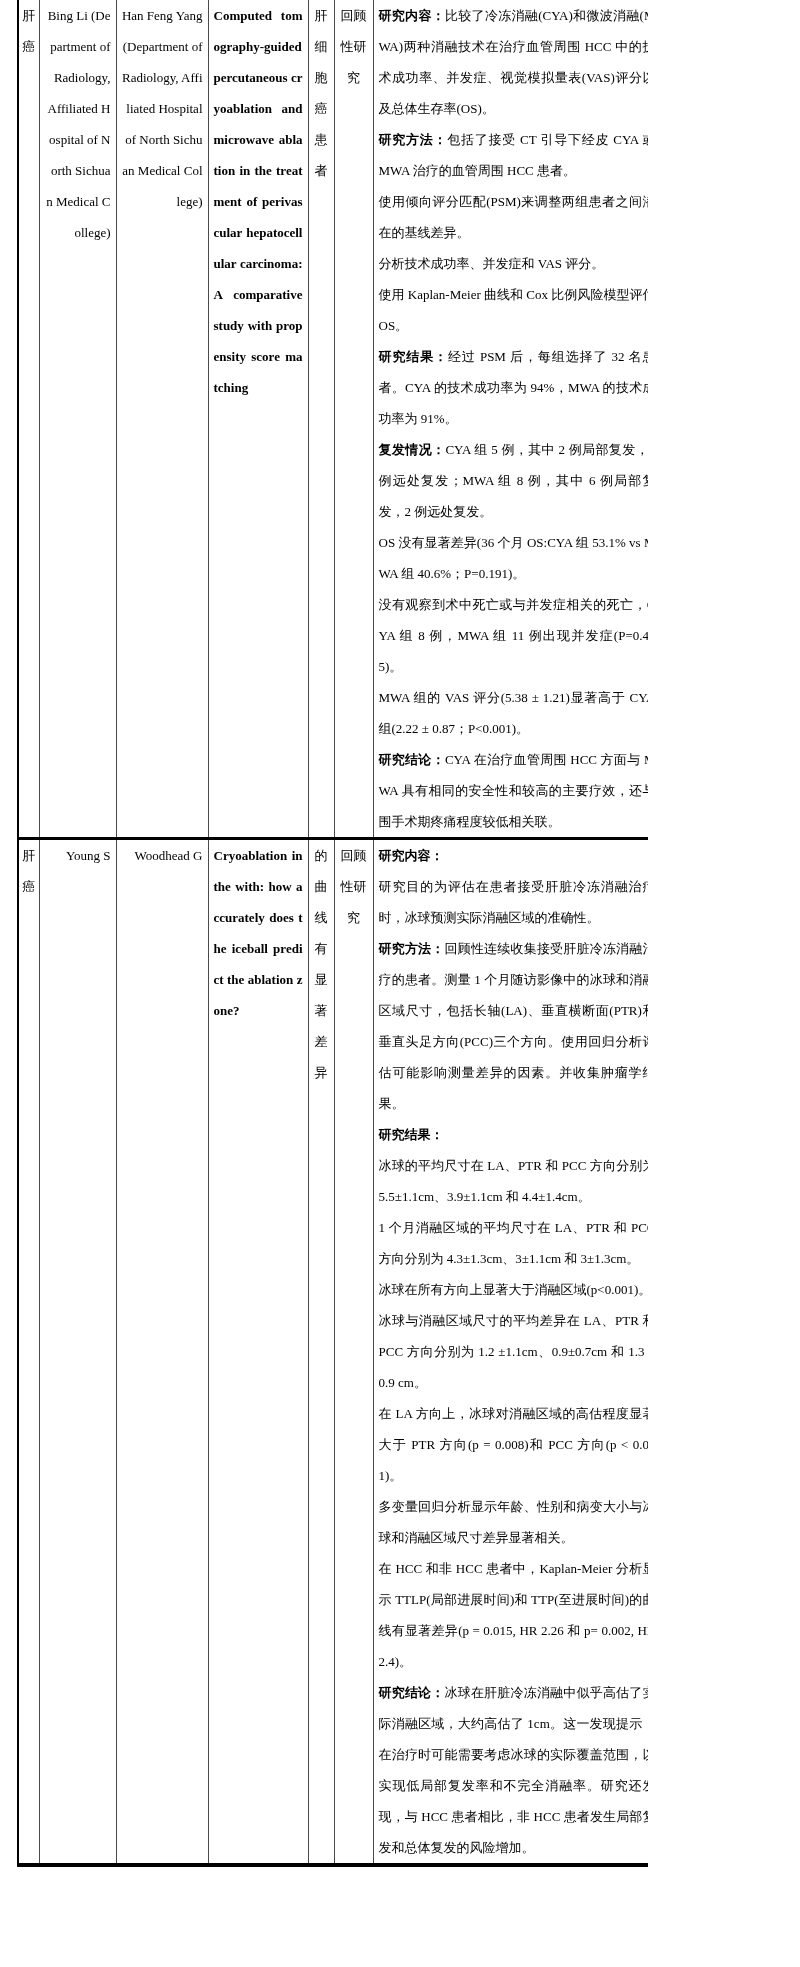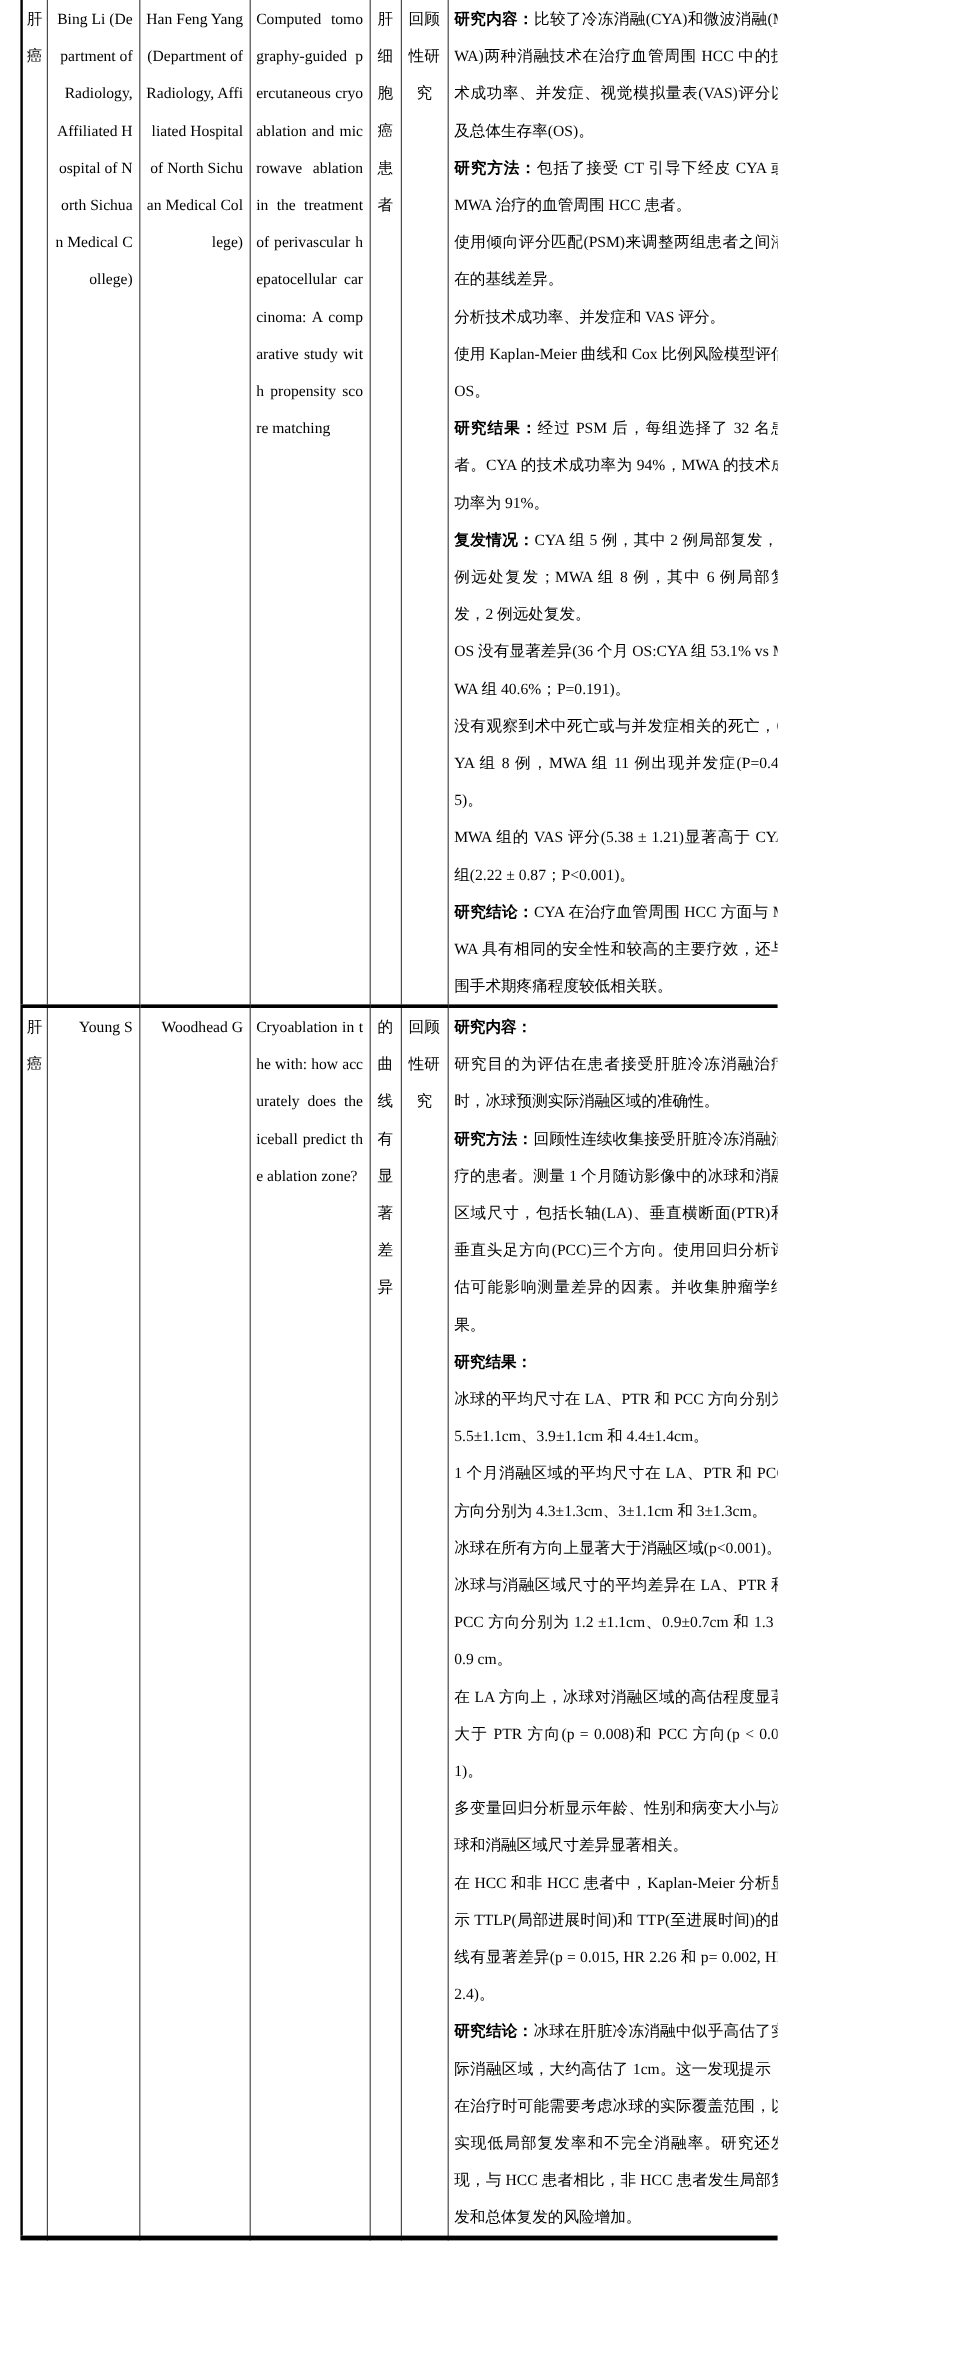--- a/index.html
+++ b/index.html
@@ -56,21 +56,21 @@
 
   td.col-category,
   td.col-patient_type,
   td.col-study_type,
   td.col-grade {
     text-align: center;
     padding: 0 2px;
   }
   td.col-first_author,
   td.col-corresponding_author { text-align: right; }
-  td.col-title { text-align: justify; }
+  td.col-title { text-align: justify; font-weight: bold; }
   td.col-content { text-align: justify; }
   td.col-content p { margin: 0; }
   td.col-content b { font-weight: bold; }
   td.col-journal { text-align: center; }
   td.col-count { text-align: left; }
 </style>
 </head>
 <body>
 
 <div class="page">

